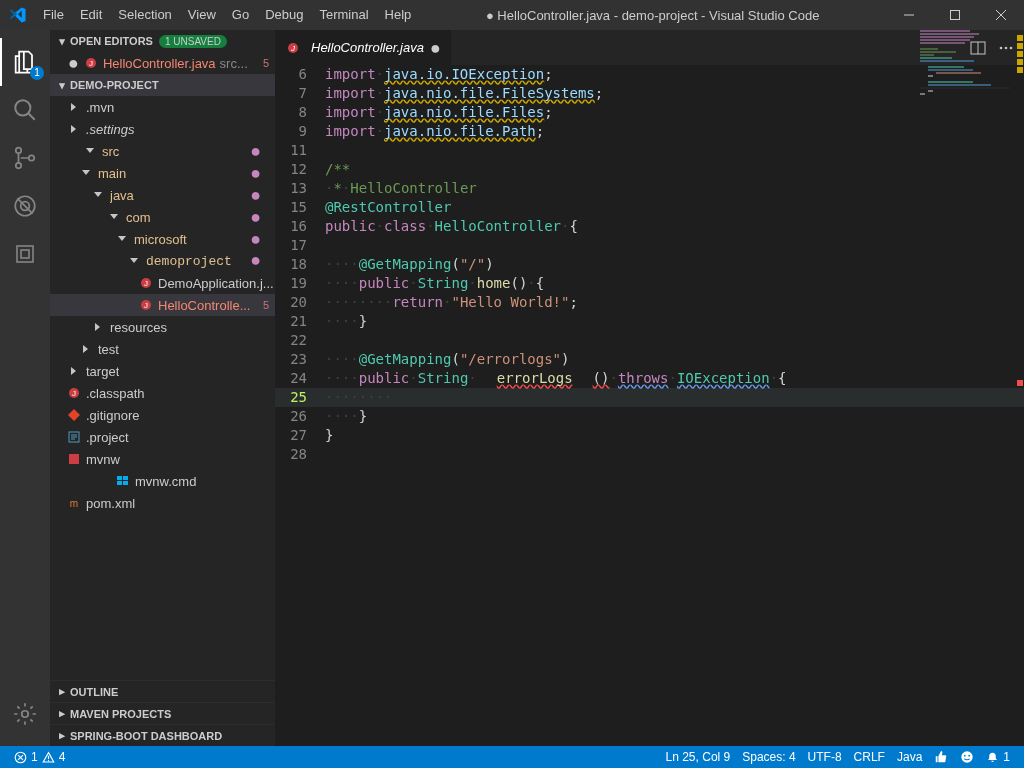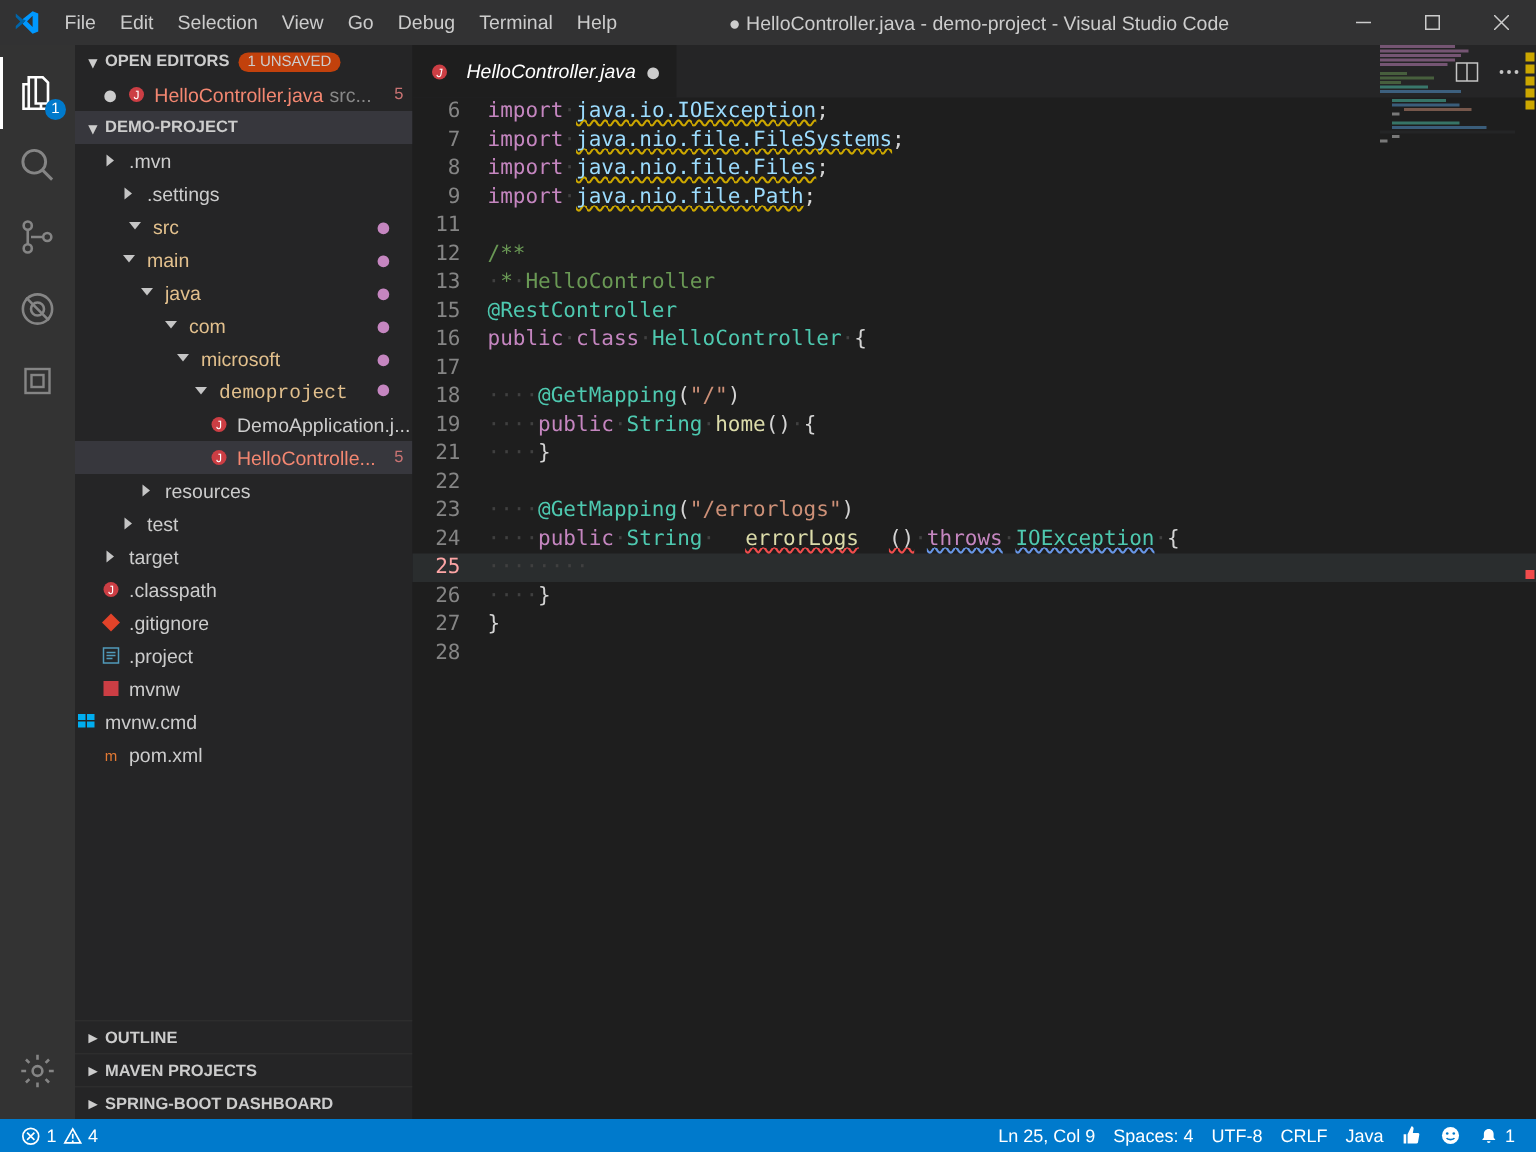--- a/index.html
+++ b/index.html
@@ -15,39 +15,39 @@
 .activitybar { width: 50px; background: #333333; display: flex; flex-direction: column; align-items: center; padding-top: 8px; }
 .activitybar .ab-item { width: 50px; height: 48px; display: flex; align-items: center; justify-content: center; cursor: pointer; position: relative; color: #858585; }
 .activitybar .ab-item.active { color: #ffffff; }
 .activitybar .ab-item.active::before { content: ""; position: absolute; left: 0; top: 0; bottom: 0; width: 2px; background: #ffffff; }
 .activitybar .badge { position: absolute; bottom: 6px; right: 6px; background: #007acc; color: #fff; border-radius: 10px; font-size: 10px; padding: 0 4px; line-height: 14px; min-width: 14px; text-align: center; }
 .activitybar .settings { margin-top: auto; margin-bottom: 8px; }
 .sidebar { width: 225px; background: #252526; display: flex; flex-direction: column; }
 .sidebar .hdr { font-size: 11px; padding: 8px 16px 6px 20px; letter-spacing: 0.5px; color: #bbbbbb; }
 .sidebar .section-hdr { height: 22px; display: flex; align-items: center; padding-left: 4px; font-size: 11px; font-weight: 700; color: #cccccc; cursor: pointer; }
 .sidebar .section-hdr .chev { width: 16px; display:inline-flex; justify-content:center; }
-.sidebar .unsaved { background: #c2410c; font-size: 10px; border-radius: 8px; padding: 1px 6px; margin-left: 6px; font-weight: 400; }
+.sidebar .unsaved { background: #15803d; font-size: 10px; border-radius: 8px; padding: 1px 6px; margin-left: 6px; font-weight: 400; }
 .tree { overflow: hidden; }
 .tree .row { height: 22px; display: flex; align-items: center; position: relative; cursor: pointer; }
 .tree .row .dirty { position: absolute; right: 14px; color: #c586c0; font-size: 18px; line-height: 0; }
 .tree .row .errcnt { position: absolute; right: 6px; color: #c97373; font-size: 11px; }
 .tree .row.selected { background: #37373d; }
 .tree .row .lbl { white-space: nowrap; overflow: hidden; text-overflow: ellipsis; }
 .orange { color: #e2c08d; }
 .red { color: #f48771; }
 .ficon { width: 16px; height: 16px; display: inline-flex; align-items: center; justify-content: center; margin-right: 4px; flex: none; }
 .editor-area { flex: 1; display: flex; flex-direction: column; background: #1e1e1e; position: relative; }
 .tabs { height: 35px; background: #252526; display: flex; align-items: stretch; }
 .tab { display: flex; align-items: center; padding: 0 10px; background: #1e1e1e; border-right: 1px solid #252526; gap: 6px; cursor: pointer; font-style: italic; }
 .tab .dirtydot { color: #cccccc; font-size: 18px; line-height: 0; }
 .tab-actions { margin-left: auto; display: flex; align-items: center; gap: 12px; padding-right: 10px; color: #c5c5c5; }
 .code-lines { font-family: Consolas, monospace; font-size: 14px; line-height: 19px; padding-top: 0; position: relative; }
 .ln { display: flex; }
 .ln .gutter { width: 50px; text-align: right; padding-right: 18px; color: #858585; flex: none; }
-.ln .gutter.cur { color: #fca5a5; }
+.ln .gutter.cur { color: #bef264; }
 .ln .code { white-space: pre; }
 .ws { color: #404040; }
 .k-key { color: #c586c0; }
 .k-id { color: #9cdcfe; }
 .k-type { color: #4ec9b0; }
 .k-str { color: #ce9178; }
 .k-func { color: #dcdcaa; }
 .k-comm { color: #6a9955; }
 .k-pun { color: #d4d4d4; }
 .underline-warn { text-decoration: underline wavy #cca700; text-decoration-skip-ink: none; }
@@ -174,21 +174,21 @@
     </div>
     <div class="tree" id="file-tree">
         <div class="row" style="padding-left: 16px;">
           <span class="ficon">
             <svg width="10" height="10">
               <path fill="#c5c5c5" d="M2 1l5 4-5 4z"></path>
             </svg>
           </span>
           <span class="lbl ">.mvn</span>
         </div>
-        <div class="row" style="padding-left: 28px;">
+        <div class="row" style="padding-left: 16px; font-style: italic;">
           <span class="ficon">
             <svg width="10" height="10">
               <path fill="#c5c5c5" d="M2 1l5 4-5 4z"></path>
             </svg>
           </span>
           <span class="lbl ">.settings</span>
         </div>
         <div class="row" style="padding-left: 16px; margin-left: 16px;">
           <span class="ficon">
             <svg width="10" height="10">
@@ -313,21 +313,21 @@
           <span class="lbl ">.project</span>
         </div>
         <div class="row" style="padding-left: 16px;">
           <span class="ficon">
             <svg width="14" height="14">
               <rect x="2" y="2" width="10" height="10" fill="#cc3e44"></rect>
             </svg>
           </span>
           <span class="lbl ">mvnw</span>
         </div>
-        <div class="row" style="padding-left: 0;">
+        <div class="row" style="padding-left: 32px; margin-left: 33px;">
           <span class="ficon">
             <svg width="14" height="14">
               <rect x="1" y="2" width="5" height="4" fill="#00adef"></rect>
               <rect x="7" y="2" width="5" height="4" fill="#00adef"></rect>
               <rect x="1" y="7" width="5" height="4" fill="#00adef"></rect>
               <rect x="7" y="7" width="5" height="4" fill="#00adef"></rect>
             </svg>
           </span>
           <span class="lbl ">mvnw.cmd</span>
         </div>
@@ -427,20 +427,24 @@
           <div class="gutter">17</div>
           <div class="code"></div>
         </div>
         <div class="ln">
           <div class="gutter">18</div>
           <div class="code"><span class="ws">····</span><span class="k-type">@GetMapping</span><span class="k-pun">(</span><span class="k-str">"/"</span><span class="k-pun">)</span></div>
         </div>
         <div class="ln">
           <div class="gutter">19</div>
           <div class="code"><span class="ws">····</span><span class="k-key">public</span><span class="ws">·</span><span class="k-type">String</span><span class="ws">·</span><span class="k-func">home</span><span class="k-pun">()</span><span class="ws">·</span><span class="k-pun">{</span></div>
+        </div>
+        <div class="ln">
+          <div class="gutter">20</div>
+          <div class="code"><span class="ws">········</span><span class="k-key">return</span><span class="ws">·</span><span class="k-str">"Hello World!"</span><span class="k-pun">;</span></div>
         </div>
         <div class="ln">
           <div class="gutter">21</div>
           <div class="code"><span class="ws">····</span><span class="k-pun">}</span></div>
         </div>
         <div class="ln">
           <div class="gutter">22</div>
           <div class="code"></div>
         </div>
         <div class="ln">

